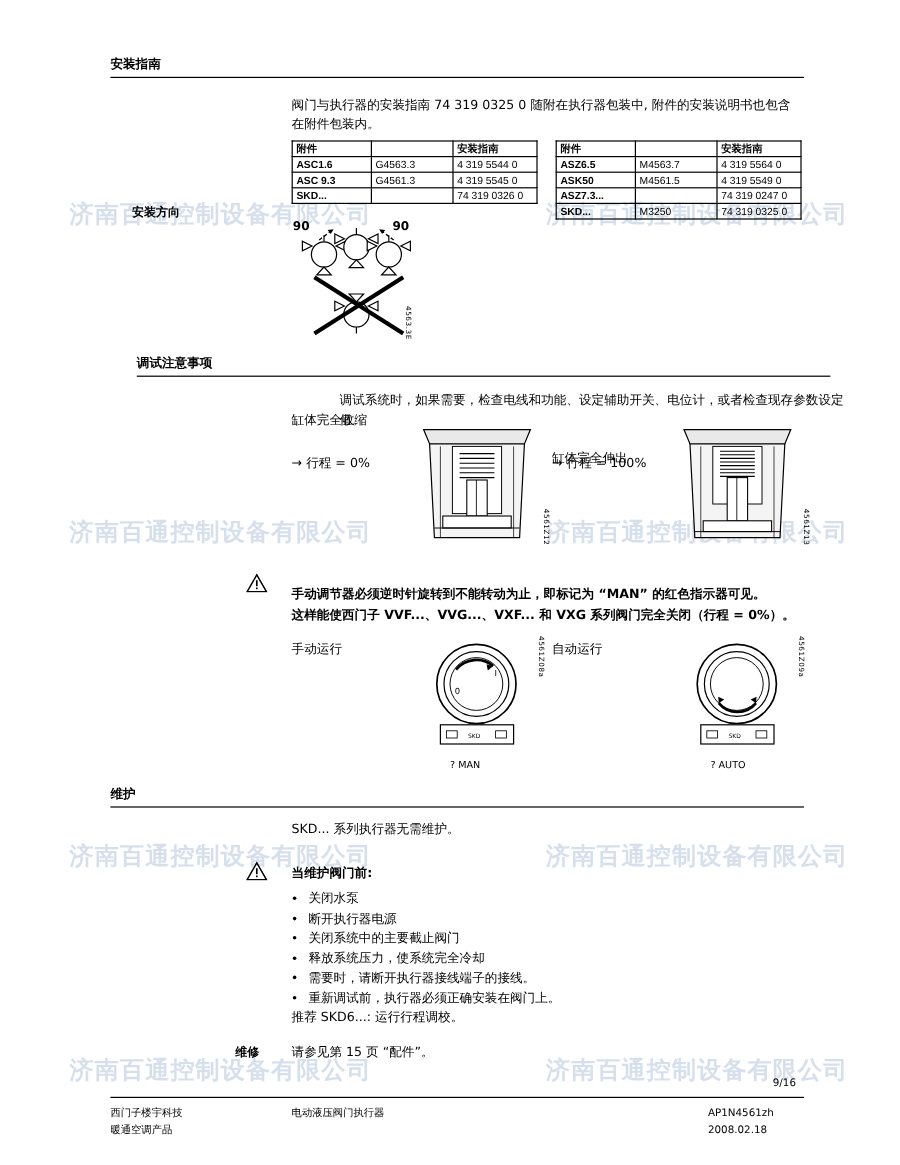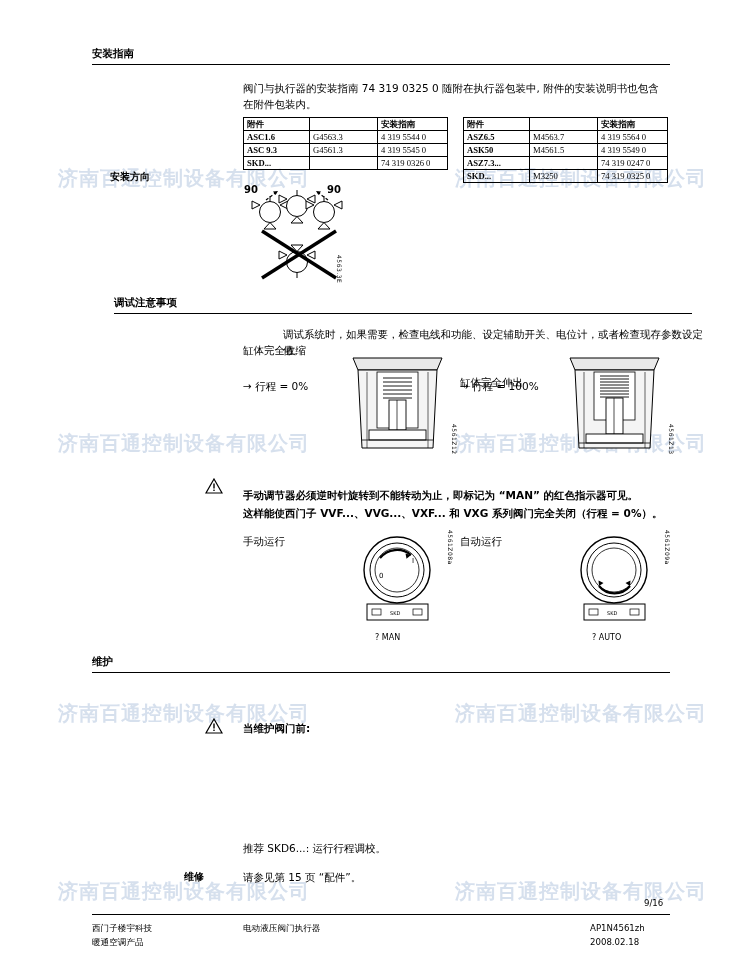--- a/index.html
+++ b/index.html
@@ -62,21 +62,21 @@
     position: absolute;
     font-size: 10.5px;
     line-height: 16px;
   }
 
   
   table.acc {
     position: absolute;
     border-collapse: collapse;
     font-size: 8.6px;
-    font-family: Liberation Serif, serif;
+    font-family: Liberation Sans, sans-serif;
   }
   table.acc td, table.acc th {
     border: 0.8px solid #000;
     padding: 1px 4px 1px 3px;
     text-align: left;
     white-space: nowrap;
     line-height: 10px;
   }
   table.acc th {
     font-weight: bold;
@@ -347,34 +347,45 @@
       <rect x="27" y="81" width="9" height="6" fill="#fff" stroke="#000" stroke-width="0.7"></rect>
       <rect x="68" y="81" width="9" height="6" fill="#fff" stroke="#000" stroke-width="0.7"></rect>
       <text x="45" y="87" font-size="5" font-family="DejaVu Sans, sans-serif">SKD</text>
     </svg>
   </div>
   <div class="fig-code" style="left:664px; top:530px;">4561Z09a</div>
   <div class="body-text" style="left:592px; top:630px; font-size:8px;">? AUTO</div>
 
   <div class="sec-head" style="top:655px;">维护</div>
 
+  <div class="body-text" style="left:243px; top:683px; width:430px;">SKD... 系列执行器无需维护。</div>
 
   <div class="warn-tri" style="left:205px; top:718px;">
     <svg width="18" height="16" viewBox="0 0 18 16">
       <path d="M9 1 L17 15 L1 15 Z" fill="none" stroke="#000" stroke-width="1.2"></path>
       <rect x="8.3" y="5.5" width="1.4" height="5" fill="#000"></rect>
       <rect x="8.3" y="11.6" width="1.4" height="1.4" fill="#000"></rect>
     </svg>
   </div>
   <div class="body-text" style="left:243px; top:720px; font-weight:bold;">当维护阀门前:</div>
 
+  <div style="position:absolute; left:243px; top:741px; width:430px;">
+    <ul class="bullets">
+      <li>关闭水泵</li>
+      <li>断开执行器电源</li>
+      <li>关闭系统中的主要截止阀门</li>
+      <li>释放系统压力，使系统完全冷却</li>
+      <li>需要时，请断开执行器接线端子的接线。</li>
+      <li>重新调试前，执行器必须正确安装在阀门上。</li>
+    </ul>
+  </div>
 
   <div class="body-text" style="left:243px; top:840px; width:430px;">推荐 SKD6...: 运行行程调校。</div>
 
-  <div class="left-label" style="top:870px; left:184px;text-align:center;">维修</div>
+  <div class="left-label" style="top:870px; left:196px;text-align:center;">维修</div>
   <div class="body-text" style="left:243px; top:869px; width:430px;">请参见第 15 页 “配件”。</div>
 
   <div class="pageno" style="left:644px; top:898px;">9/16</div>
   <div class="footer-line" style="top:914px;"></div>
   <div class="footer-text" style="left:92px; top:922px;">西门子楼宇科技</div>
   <div class="footer-text" style="left:92px; top:936px;">暖通空调产品</div>
   <div class="footer-text" style="left:243px; top:922px;">电动液压阀门执行器</div>
   <div class="footer-text" style="left:590px; top:922px;">AP1N4561zh</div>
   <div class="footer-text" style="left:590px; top:936px;">2008.02.18</div>
 

